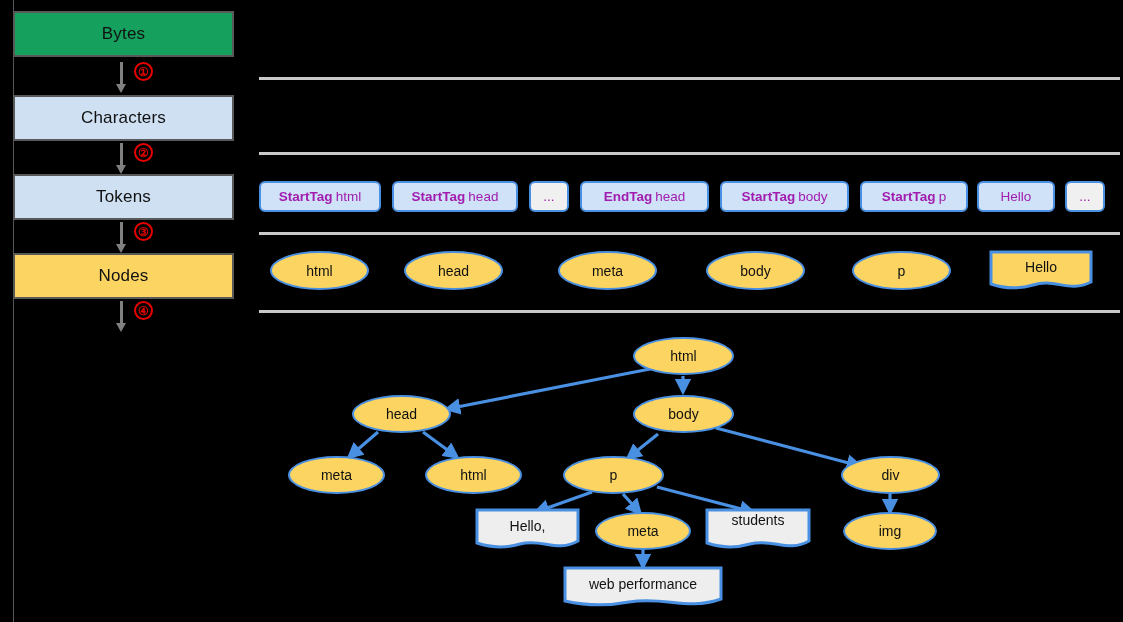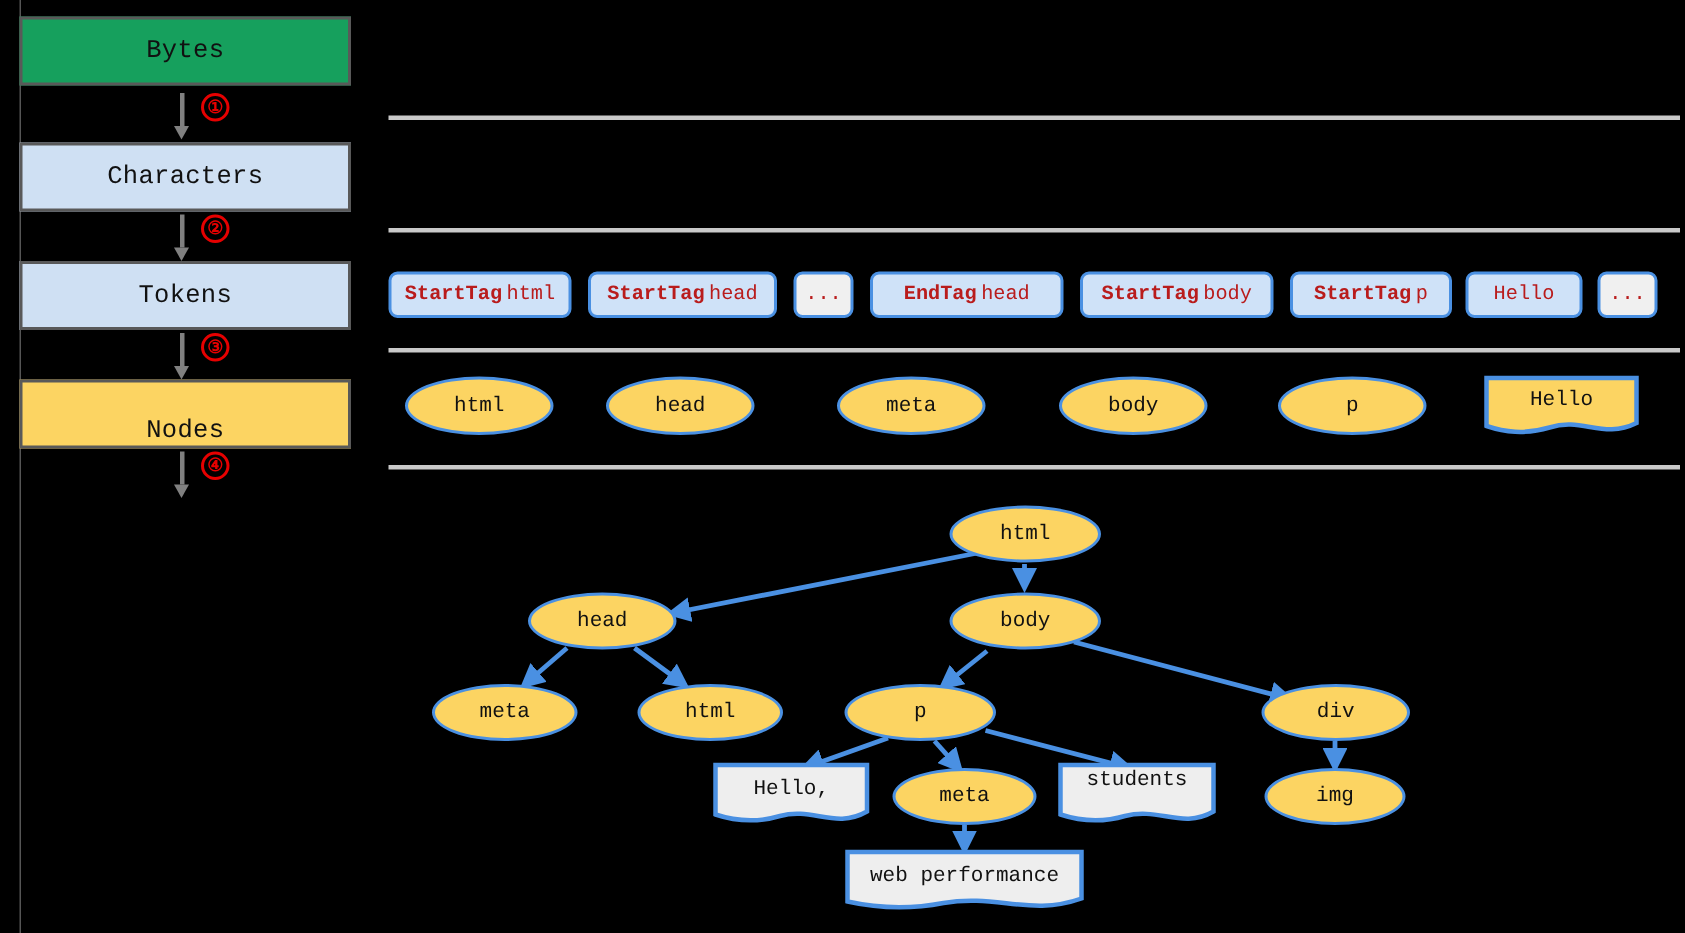--- a/index.html
+++ b/index.html
@@ -6,21 +6,21 @@
     margin: 0;
     padding: 0;
     background: #000000;
   }
   #page {
     position: relative;
     width: 1123px;
     height: 622px;
     background: #000000;
     overflow: hidden;
-    font-family: Liberation Mono, monospace;
+    font-family: Liberation Sans, sans-serif;
   }
 
   
   #pipeline {
     position: absolute;
     left: 0; top: 0;
     width: 250px; height: 622px;
   }
   .pipe-rail {
     position: absolute;
@@ -37,21 +37,21 @@
     border: 2px solid #595959;
     display: flex;
     align-items: center;
     justify-content: center;
     color: #111111;
     font-size: 17px;
     letter-spacing: .2px;
   }
   .pipe-box.green  { background: #16a05d; }
   .pipe-box.blue   { background: #cfe0f3; }
-  .pipe-box.yellow { background: #fcd462; align-items: flex-end; }
+  .pipe-box.yellow { background: #fcd462; }
 
   .pipe-arrow {
     position: absolute;
     left: 120px;
     width: 3px;
     height: 22px;
     background: #808080;
   }
   .pipe-arrow::after {
     content: "";
@@ -89,21 +89,21 @@
   .chip {
     position: absolute;
     height: 31px;
     box-sizing: border-box;
     border: 2px solid #4a90e2;
     border-radius: 6px;
     background: #cfe2f8;
     display: flex;
     align-items: center;
     justify-content: center;
-    color: #b91c1c;
+    color: #a21caf;
     font-size: 13.5px;
     white-space: nowrap;
   }
   .chip.plain { background: #f0f0f0; }
   .chip b { font-weight: bold; margin-right: 3px; }
 
   
   .ell {
     position: absolute;
     box-sizing: border-box;

